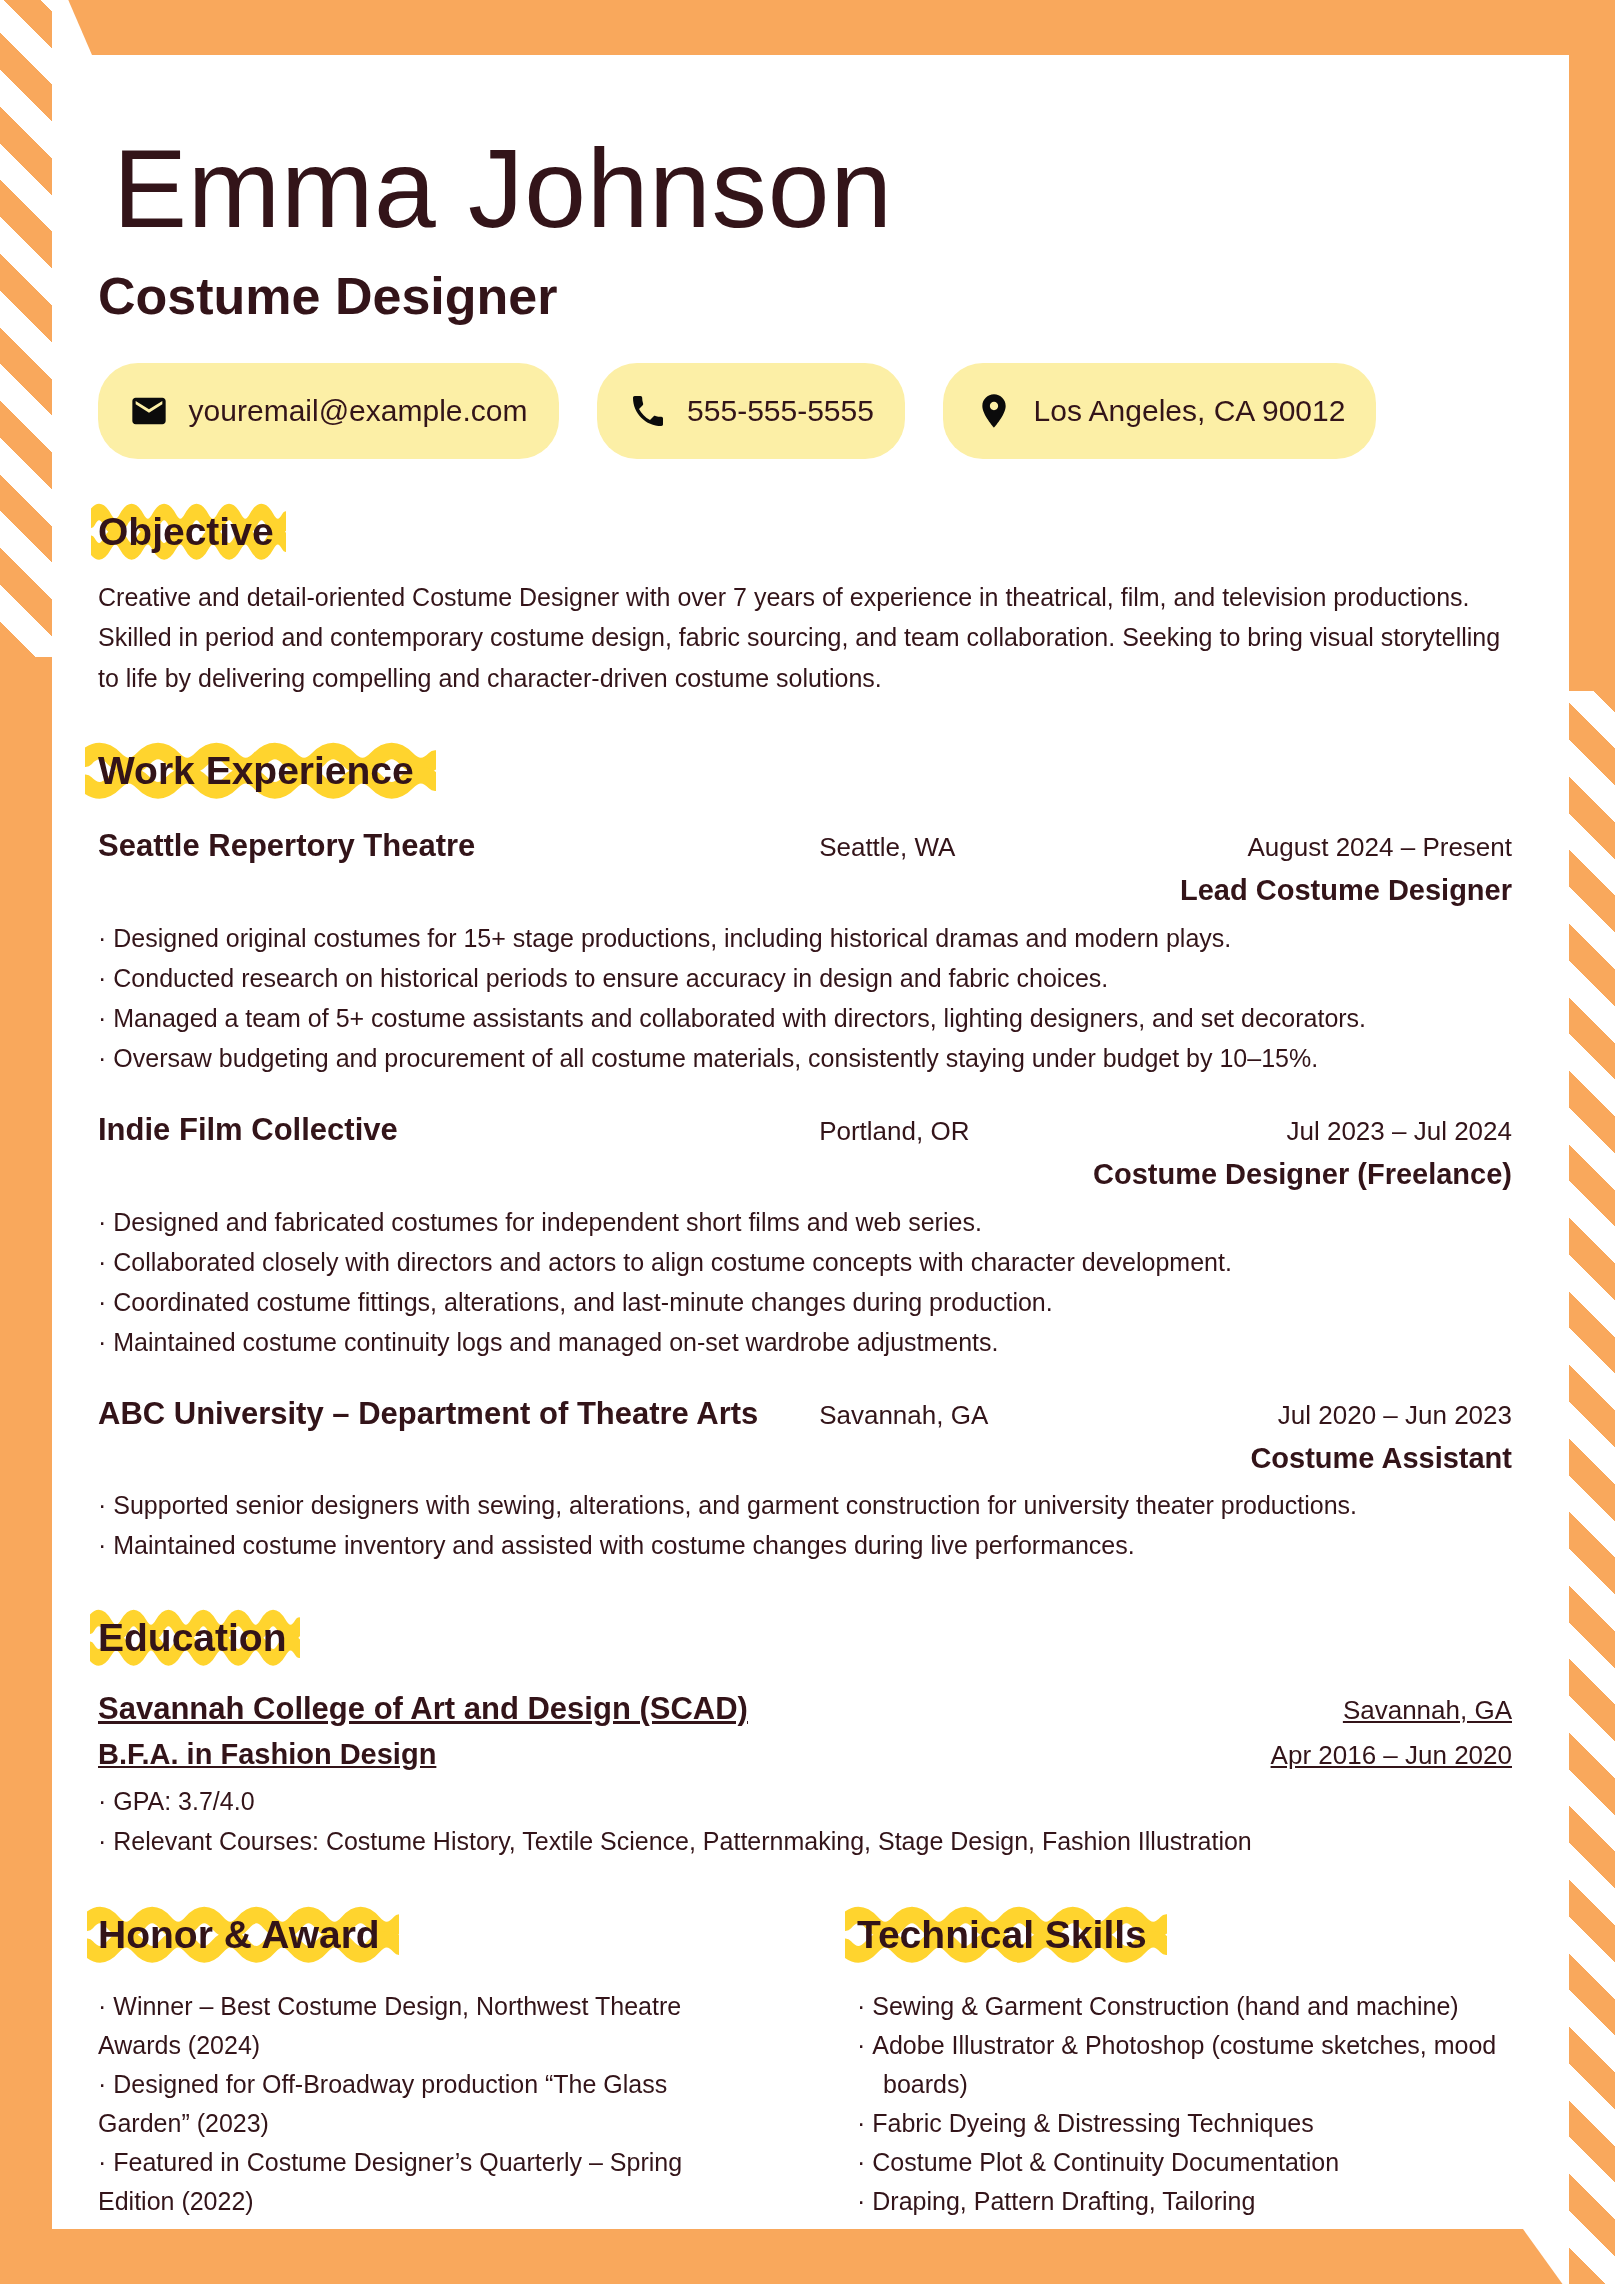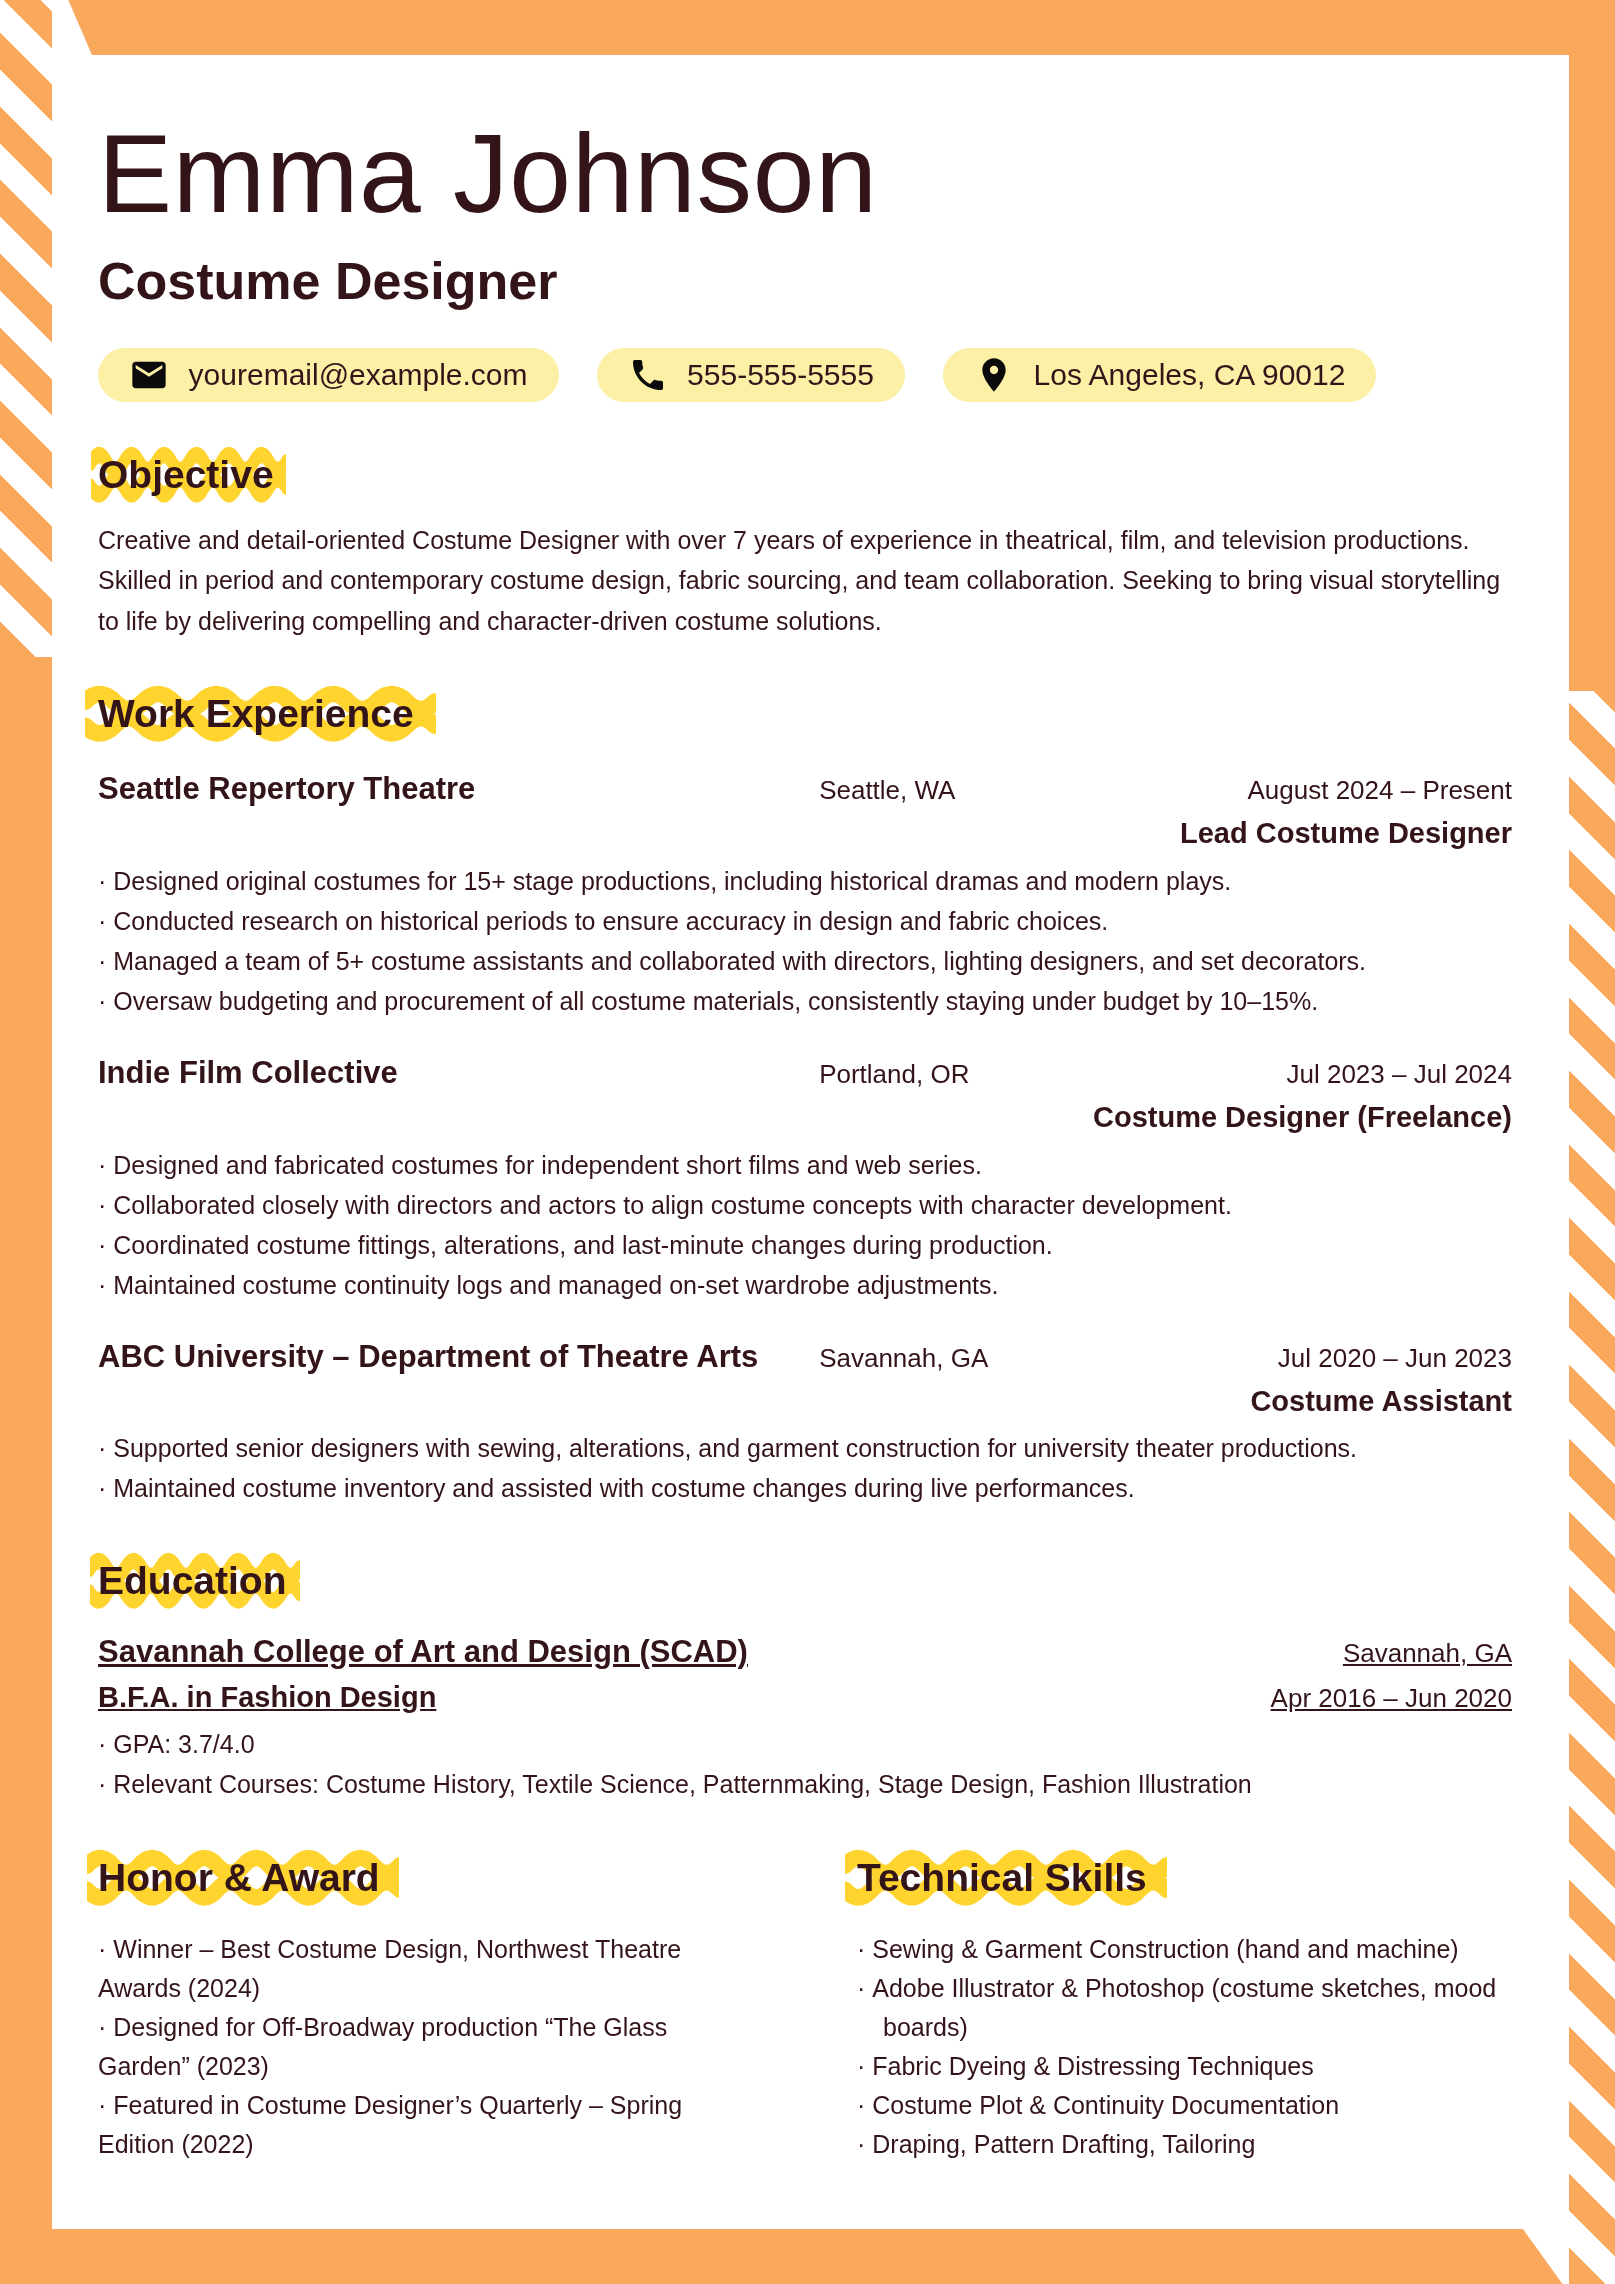--- a/index.html
+++ b/index.html
@@ -26,26 +26,26 @@
   .frame-right-solid{position:absolute;right:0;top:0;width:47px;height:692px;background:var(--frame-orange);}
   .frame-right-stripes{position:absolute;right:0;top:691px;width:47px;bottom:0;
     background:repeating-linear-gradient(45deg,var(--frame-orange) 0 26px,#fff 26px 52px);}
   .frame-top{position:absolute;left:52px;right:0;top:0;height:55px;background:var(--frame-orange);
     clip-path:polygon(16.3px 0,100% 0,100% 100%,40px 100%);}
   .frame-bottom{position:absolute;left:0;bottom:0;width:1569px;height:55px;background:var(--frame-orange);
     clip-path:polygon(0 0,calc(100% - 46px) 0,calc(100% - 6.5px) 100%,0 100%);}
   
   .content{position:absolute;left:52px;top:55px;right:47px;bottom:55px;
     padding:63px 57px 0 46px;overflow:hidden;}
-  .name{font-size:111px;font-weight:500;line-height:1.02;letter-spacing:0.7px;margin:0;color:var(--text-dark);}
+  .name{font-size:111px;font-weight:500;line-height:1.02;letter-spacing:0.7px;margin:15px;color:var(--text-dark);}
   .subtitle{font-size:52px;font-weight:700;margin-top:19.6px;}
   
   .contact-row{display:flex;align-items:center;gap:38px;margin-top:37px;}
   .pill{display:flex;align-items:center;gap:19.6px;background:var(--pill-yellow);
-    border-radius:40px;height:54px;padding:0 31px;}
+    border-radius:40px;height:96px;padding:0 31px;}
   .pill .icon{width:40px;height:40px;flex:0 0 auto;display:block;}
   .pill .icon svg{width:100%;height:100%;display:block;fill:#0b0b0b;}
   .pill .pill-text{font-size:30px;line-height:1;}
   
   .section{margin-top:51px;}
   .section-title{position:relative;display:inline-block;font-size:39px;font-weight:700;margin:0;line-height:1.15;}
   .section-title .h-label{position:relative;z-index:1;}
   .squiggle-host{position:absolute;left:-4%;top:-16%;width:111%;height:128%;z-index:0;}
   .squiggle-host svg{width:100%;height:100%;display:block;}
   .para{font-size:25px;line-height:1.62;margin-top:22px;max-width:1414px;}

